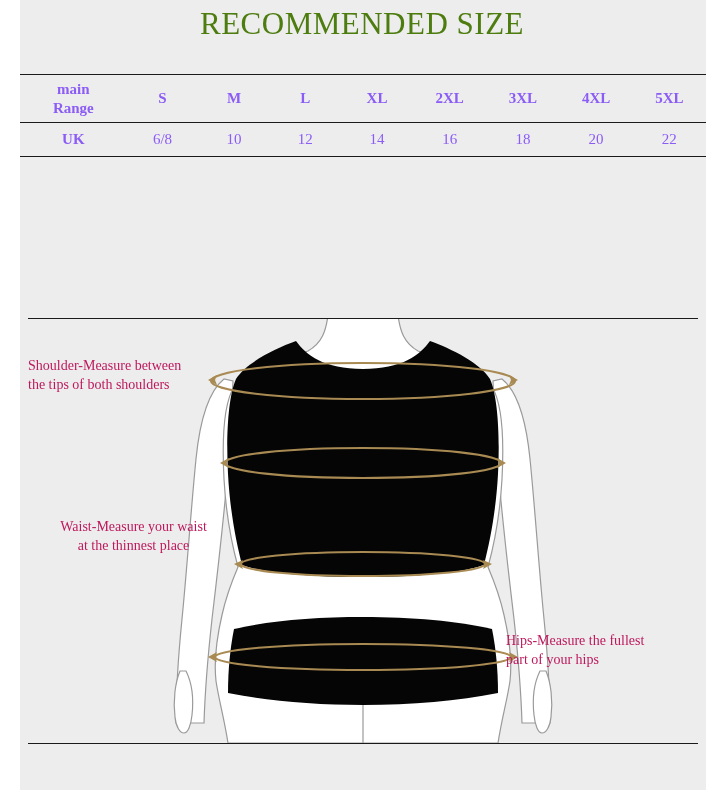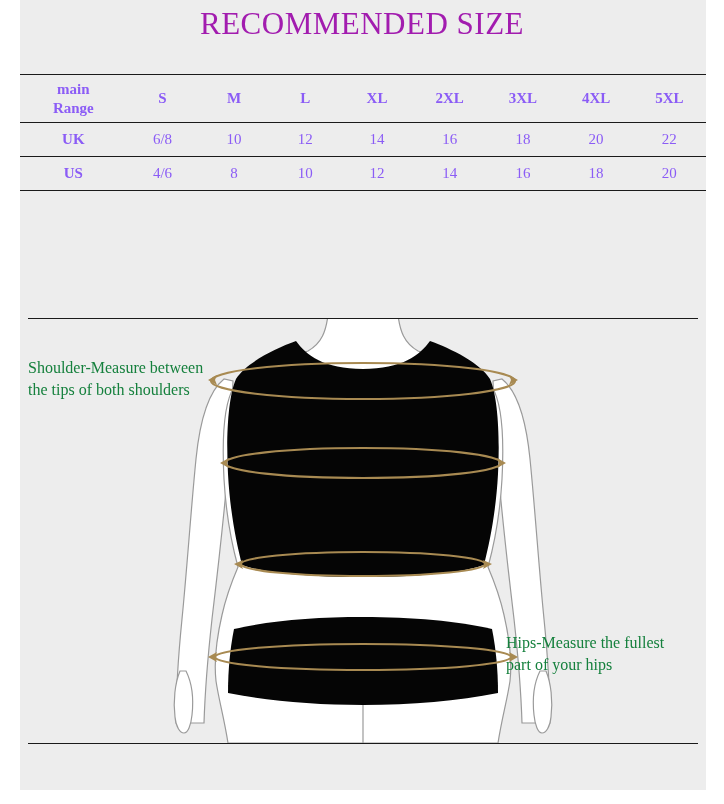--- a/index.html
+++ b/index.html
@@ -20,21 +20,21 @@
     width: 686px; height: 790px;
     background: #ededed;
   }
   
   .title {
     position: absolute;
     left: 0; top: 6px; width: 724px;
     text-align: center;
     font-size: 31px;
     letter-spacing: 0.5px;
-    color: #a21caf;
+    color: #4d7c0f;
     font-family: "Liberation Serif", "DejaVu Serif", serif;
   }
   .subtitle {
     position: absolute;
     left: 0; top: 50px; width: 724px;
     text-align: center;
     font-style: italic;
     font-size: 13px;
     color: #8c8c8c;
   }
@@ -82,23 +82,23 @@
     position: absolute;
     left: 28px; top: 319px;
     width: 670px; height: 424px;
     overflow: hidden;
   }
   #figure-svg { position: absolute; left: 0; top: 0; }
 
   
   .caption {
     position: absolute;
-    font-size: 16px;
+    font-size: 14px;
     line-height: 1.35;
-    color: #15803d;
+    color: #be185d;
     white-space: pre-line;
   }
   #caption-shoulder { left: 28px; top: 357px; width: 215px; }
   #caption-bust     { left: 484px; top: 436px; width: 225px; }
   #caption-waist    { left: 31px; top: 518px; width: 205px; text-align: center; }
   #caption-hips     { left: 506px; top: 632px; width: 200px; }
 </style>
 </head>
 <body>
 
@@ -127,31 +127,20 @@
         <td class="rowlabel">UK</td>
         <td>6/8</td>
         <td>10</td>
         <td>12</td>
         <td>14</td>
         <td>16</td>
         <td>18</td>
         <td>20</td>
         <td>22</td>
       </tr>
-      <tr>
-        <td class="rowlabel">US</td>
-        <td>4/6</td>
-        <td>8</td>
-        <td>10</td>
-        <td>12</td>
-        <td>14</td>
-        <td>16</td>
-        <td>18</td>
-        <td>20</td>
-      </tr>
     </tbody>
   </table>
 
   <div class="rule" id="rule-figure-top"></div>
   <div class="rule" id="rule-figure-bottom"></div>
 
   <div id="figure-wrap">
     <svg id="figure-svg" width="670" height="424" viewBox="0 0 670 424">
       <defs>
         <clipPath id="clipArea">
@@ -235,16 +224,18 @@
           <ellipse cx="335" cy="338" rx="148" ry="13" fill="none" stroke="#a88a52" stroke-width="2.1"></ellipse>
           <path d="M189,333 l-9,5 l9,5 l-2,-5 Z" fill="#a88a52"></path>
           <path d="M481,333 l9,5 l-9,5 l2,-5 Z" fill="#a88a52"></path>
         </g>
       </g>
     </svg>
   </div>
 
   <div class="caption" id="caption-shoulder">Shoulder-Measure between
 the tips of both shoulders</div>
+  <div class="caption" id="caption-waist">Waist-Measure your waist
+at the thinnest place</div>
   <div class="caption" id="caption-hips">Hips-Measure the fullest
 part of your hips</div>
 
 </div>
 
 </body></html>

